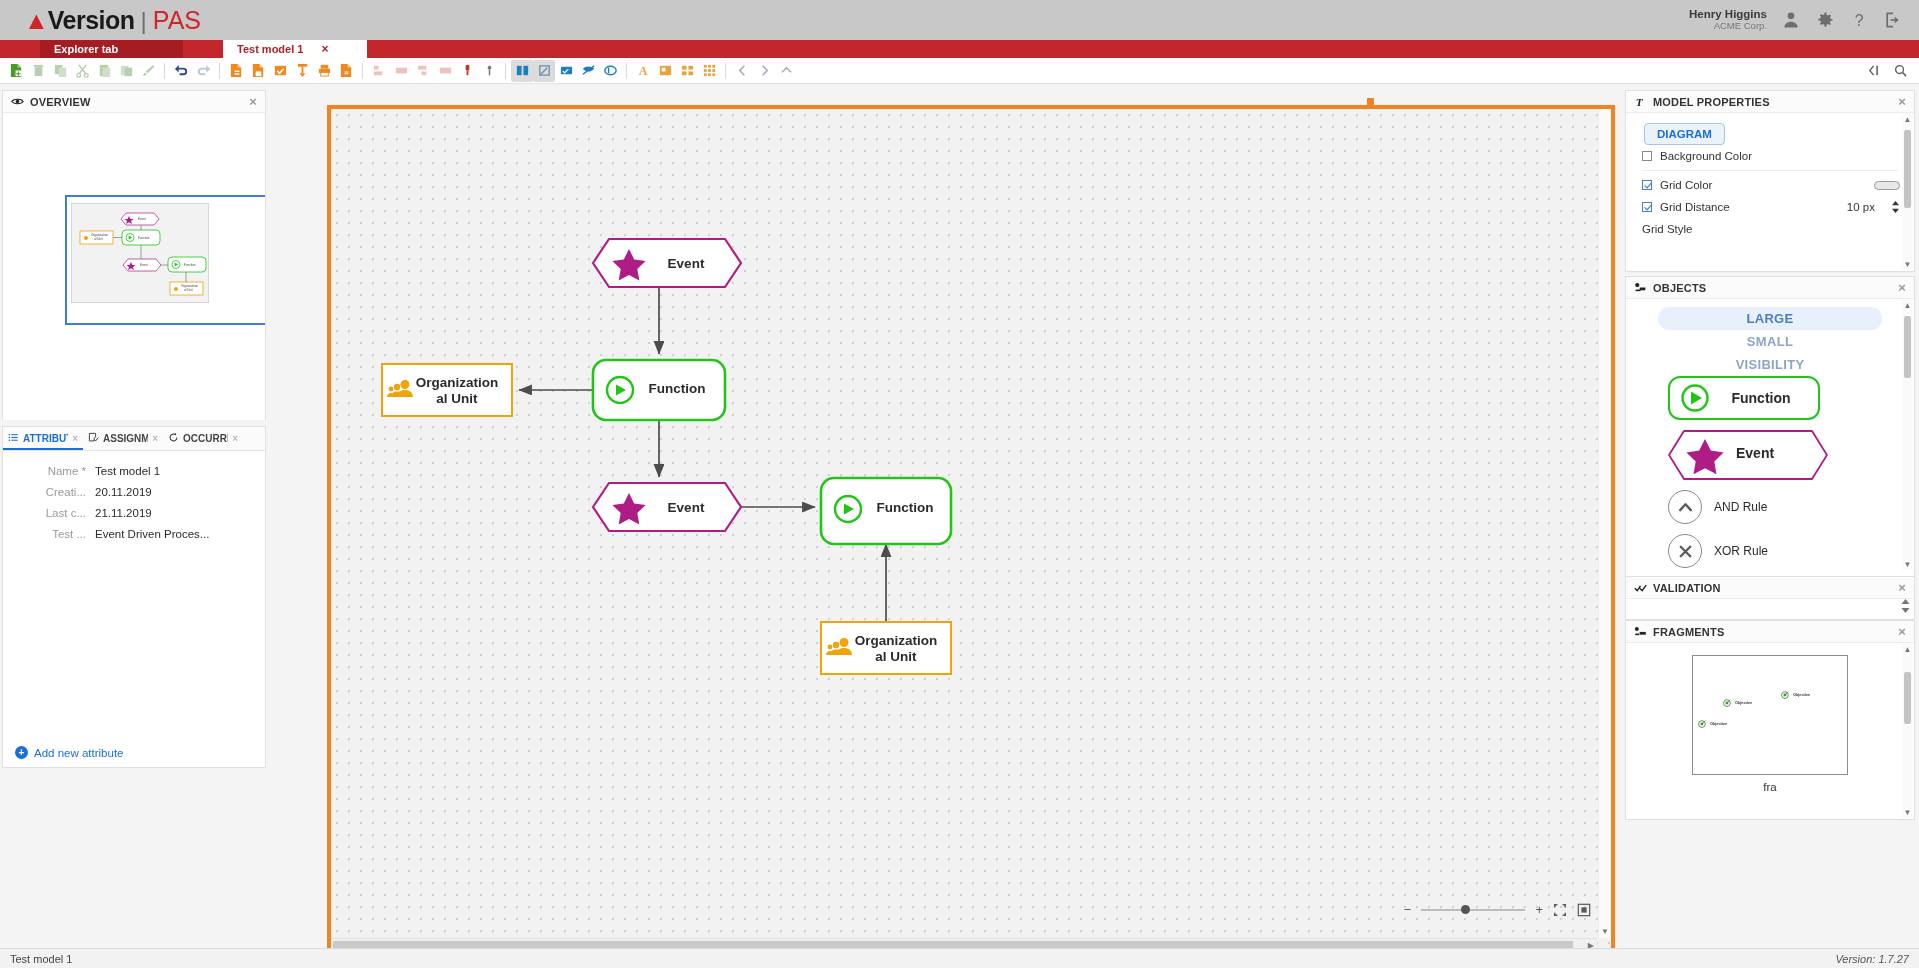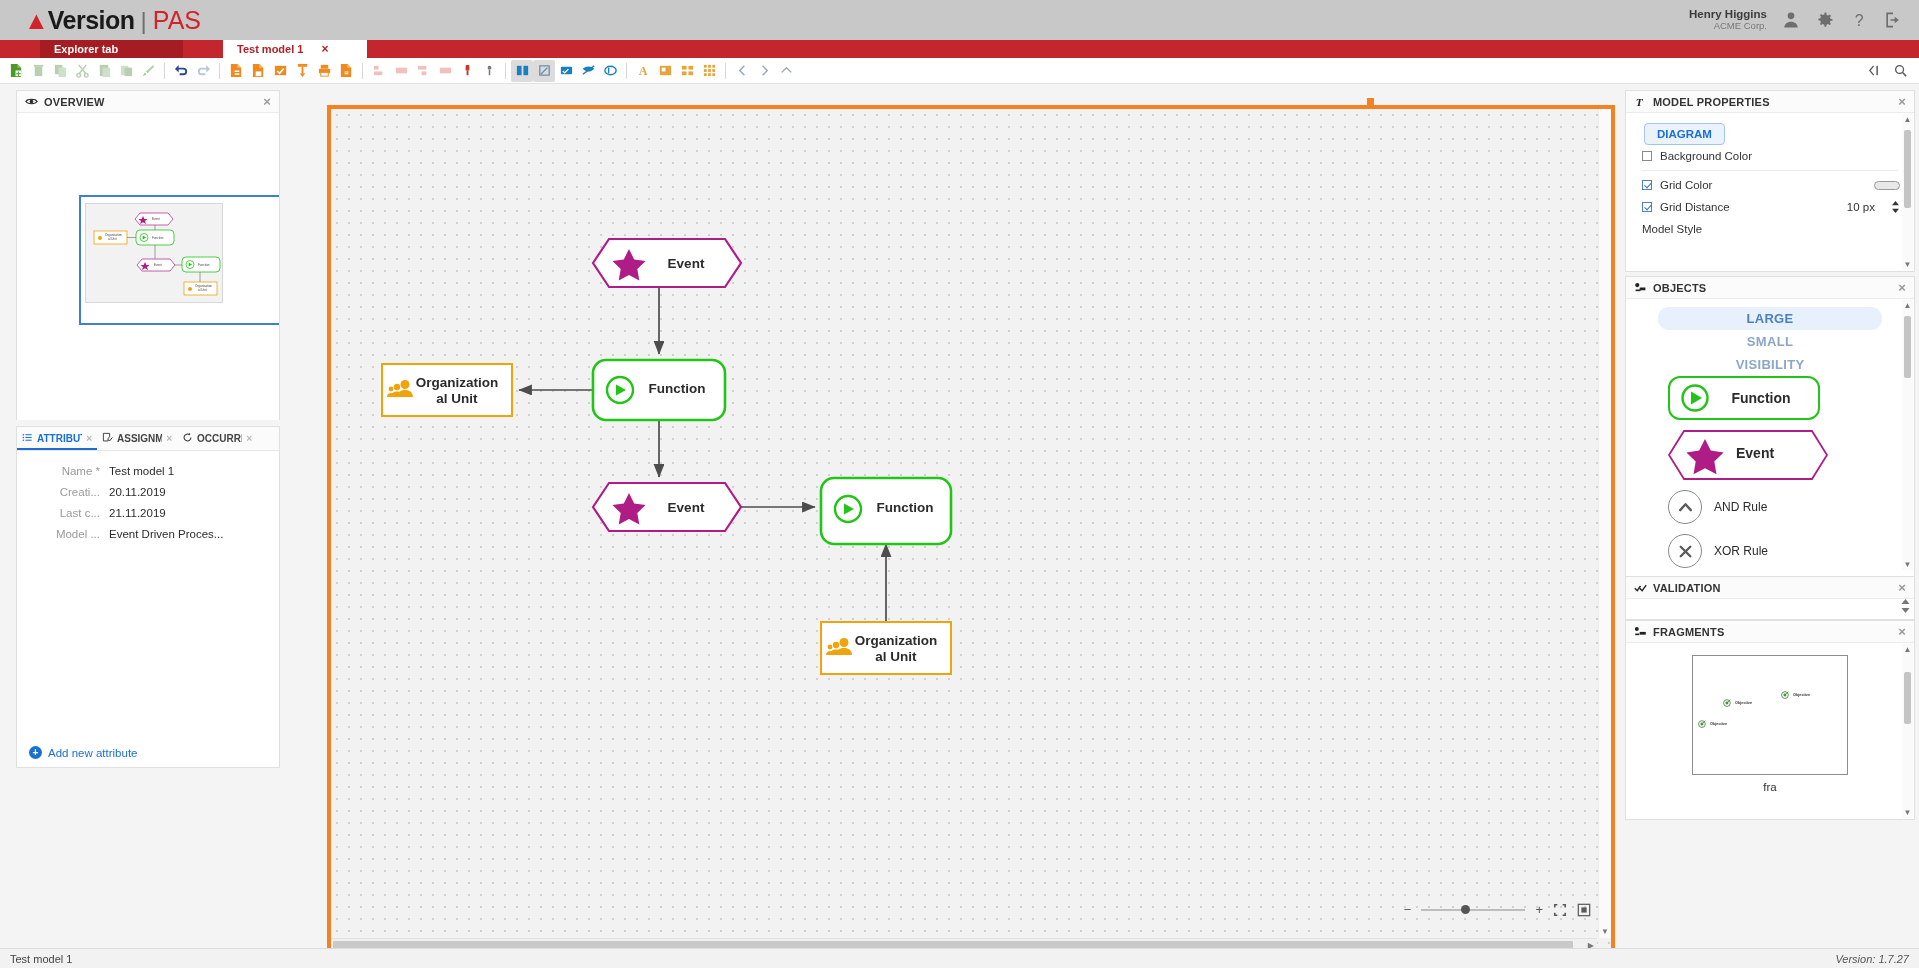--- a/index.html
+++ b/index.html
@@ -60,21 +60,21 @@
   .panel { background:#fff; border:1px solid #e0e0e0; }
   .panel-hd {
     height:22px; display:flex; align-items:center; padding:0 8px;
     font-size:11px; font-weight:bold; color:#333; letter-spacing:.2px;
     background:#fbfbfb; border-bottom:1px solid #ececec;
   }
   .panel-hd .ph-icon { margin-right:6px; display:flex; }
   .panel-hd .ph-close { margin-left:auto; color:#999; font-size:13px; cursor:pointer; line-height:1;}
 
   
-  .left-col { position:absolute; left:16px; top:90px; width:264px; height:678px; }
+  .left-col { position:absolute; left:2px; top:90px; width:264px; height:678px; }
   .overview-panel { position:absolute; left:0; top:0; width:264px; height:330px; }
   .overview-body { position:relative; height:307px; overflow:hidden; background:#fff; }
   .ov-viewport {
     position:absolute; left:62px; top:82px; width:230px; height:130px;
     border:2px solid #3d7fd0; background:#fff;
   }
   .ov-canvas {
     position:absolute; left:4px; top:6px; width:138px; height:100px;
     background:#f2f2f2; border:1px solid #d7d7d7;
   }
@@ -586,21 +586,21 @@
         </div>
         <div class="attr-row">
           <div class="attr-label">Creati...</div>
           <div class="attr-value">20.11.2019</div>
         </div>
         <div class="attr-row">
           <div class="attr-label">Last c...</div>
           <div class="attr-value">21.11.2019</div>
         </div>
         <div class="attr-row">
-          <div class="attr-label">Model ...</div>
+          <div class="attr-label">Test ...</div>
           <div class="attr-value">Event Driven Proces...</div>
         </div>
       </div>
       <div class="add-attr">
         <span class="plus">+</span>
         <span>Add new attribute</span>
       </div>
     </div>
   </div>
 
@@ -741,21 +741,21 @@
           <span>Grid Distance</span>
           <span class="spin">
             <span>10 px</span>
             <svg width="9" height="12" viewBox="0 0 10 14">
                 <path d="M5 0l4 5H1z" fill="#333"></path>
                 <path d="M5 14l4-5H1z" fill="#333"></path>
               </svg>
           </span>
         </div>
         <div class="prop-row" style="padding-left:16px;">
-          <span>Model Style</span>
+          <span>Grid Style</span>
         </div>
         <div class="rp-scroll">
           <div class="up">▲</div>
           <div class="th" style="top:16px; height:78px;"></div>
           <div class="dn">▼</div>
         </div>
       </div>
     </div>
 
     <div class="panel rp" style="top:186px; height:344px;">

